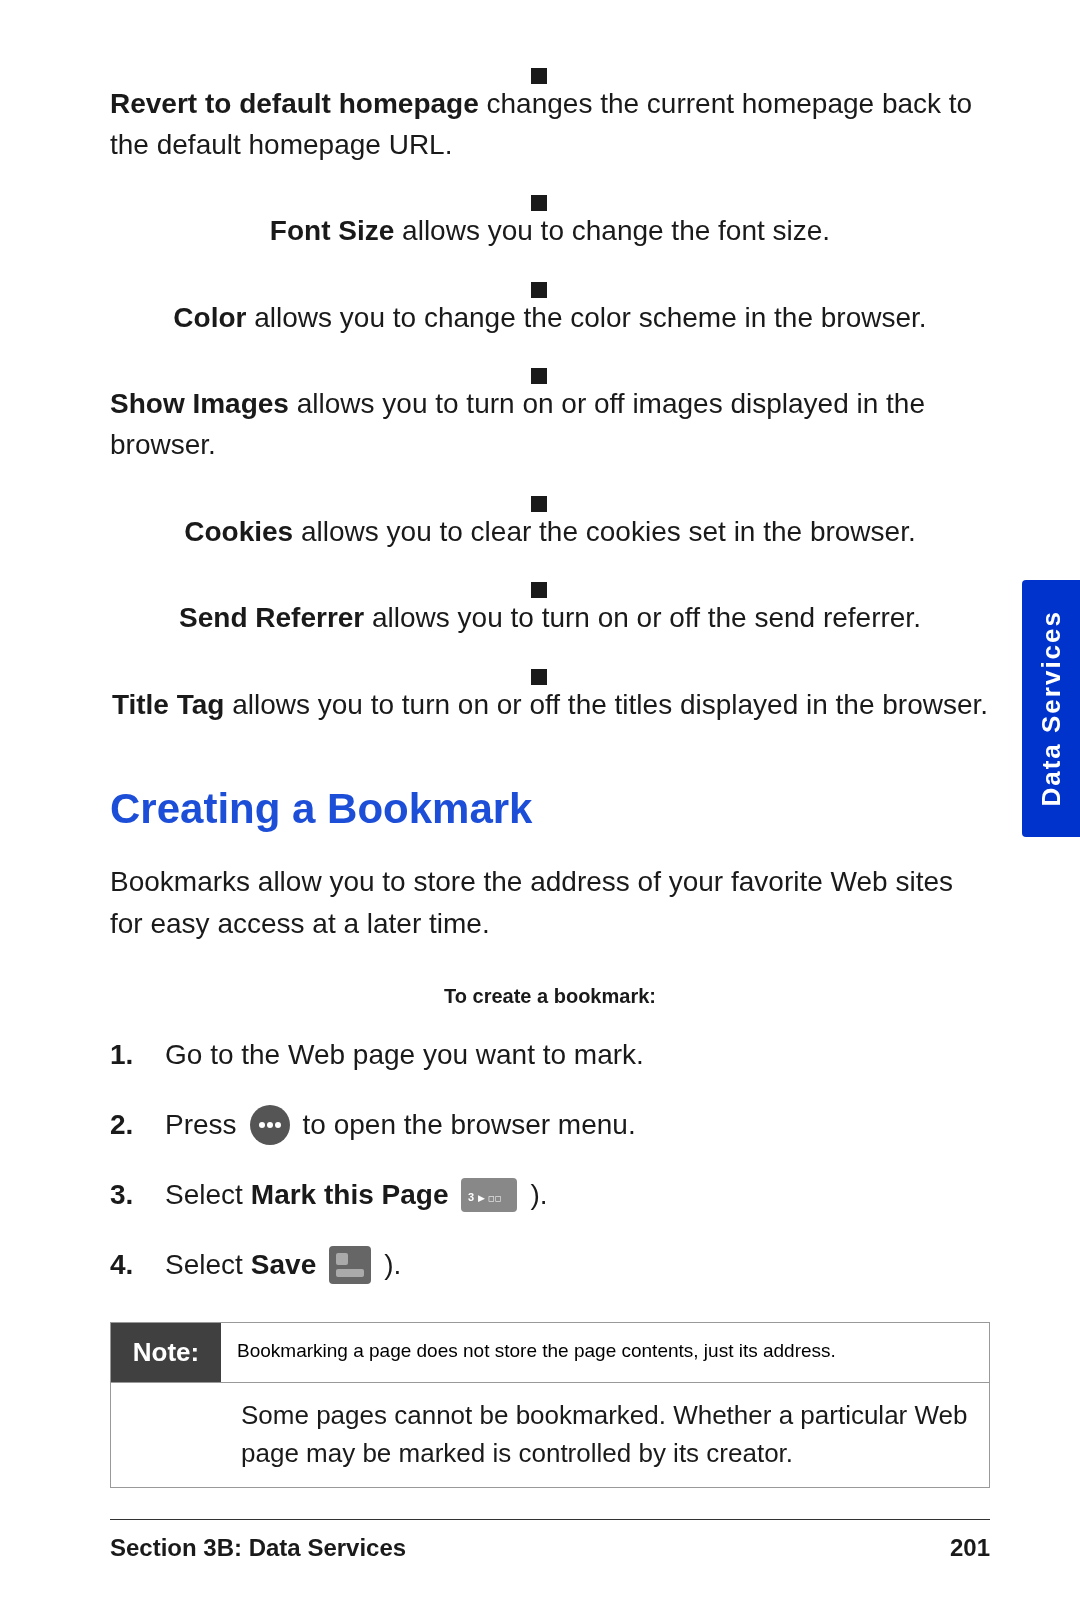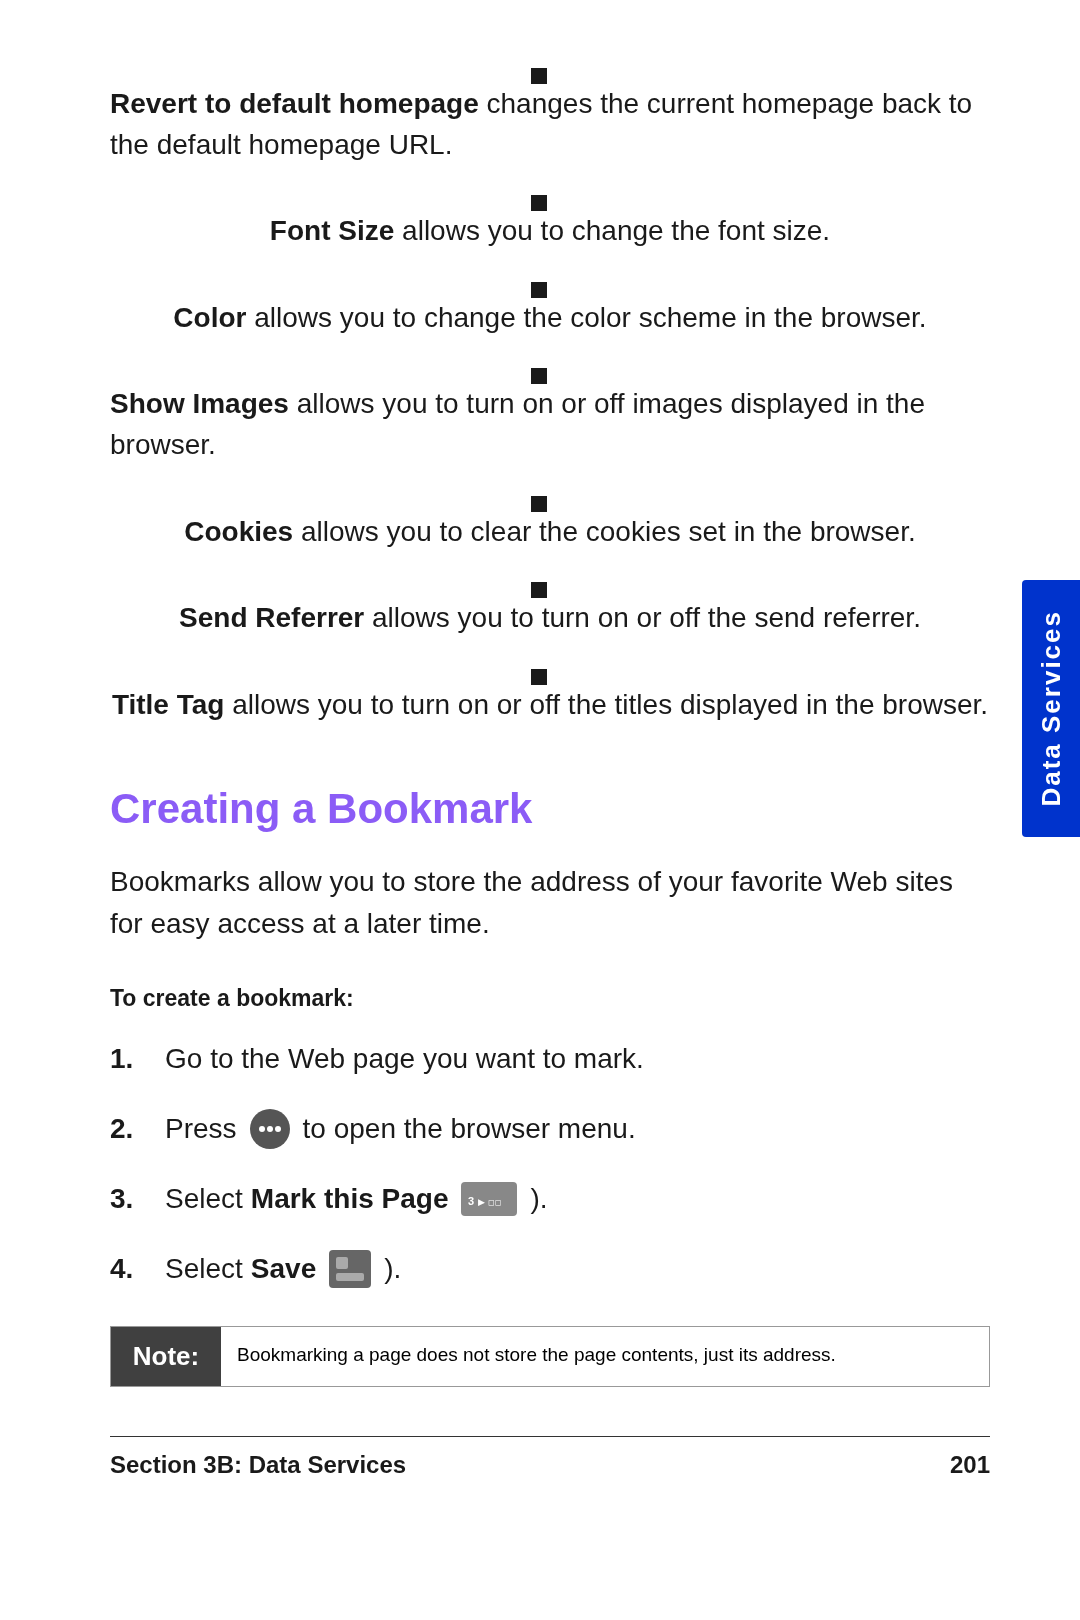--- a/index.html
+++ b/index.html
@@ -46,41 +46,42 @@
     .bullet-text {
       flex: 1;
     }
 
     .bold-term {
       font-weight: bold;
     }
 
     
     .section-heading {
-      color: #8b5cf6;
+      color: #1d4ed8;
       font-size: 42px;
       font-weight: bold;
       margin-bottom: 28px;
       margin-top: 20px;
     }
 
     
     .body-para {
       font-size: 28px;
       line-height: 1.5;
       margin-bottom: 40px;
       color: #1a1a1a;
     }
 
     
     .sub-heading {
-      font-size: 23px;
+      font-size: 20px;
       font-weight: bold;
       margin-bottom: 26px;
       color: #1a1a1a;
+      text-align: center;
     }
 
     
     .numbered-steps {
       list-style: none;
       margin-bottom: 36px;
     }
 
     .numbered-steps li {
       display: flex;
@@ -153,21 +154,21 @@
       padding: 14px 20px;
       font-size: 26px;
       line-height: 1.45;
       flex: 1;
       color: #1a1a1a;
     }
 
     
     .footer {
       position: absolute;
-      bottom: 38px;
+      bottom: 56px;
       left: 110px;
       right: 90px;
       display: flex;
       justify-content: space-between;
       align-items: flex-end;
       border-top: 1.5px solid #333;
       padding-top: 14px;
     }
 
     .footer-left {
@@ -322,20 +323,23 @@
         <span>).</span>
       </span>
     </li>
   </ol>
 
   <div class="note-box">
     <div class="note-row">
       <div class="note-label">Note:</div>
       <div class="note-content">Bookmarking a page does not store the page contents, just its address.</div>
     </div>
+    <div class="note-row">
+      <div class="note-content-only" style="padding-left: 130px;">Some pages cannot be bookmarked. Whether a particular Web page may be marked is controlled by its creator.</div>
+    </div>
   </div>
 
   <div class="footer">
     <span class="footer-left">Section 3B: Data Services</span>
     <span class="footer-right">201</span>
   </div>
 
   <div class="sidebar-tab">
     <span class="sidebar-tab-text">Data Services</span>
   </div>

